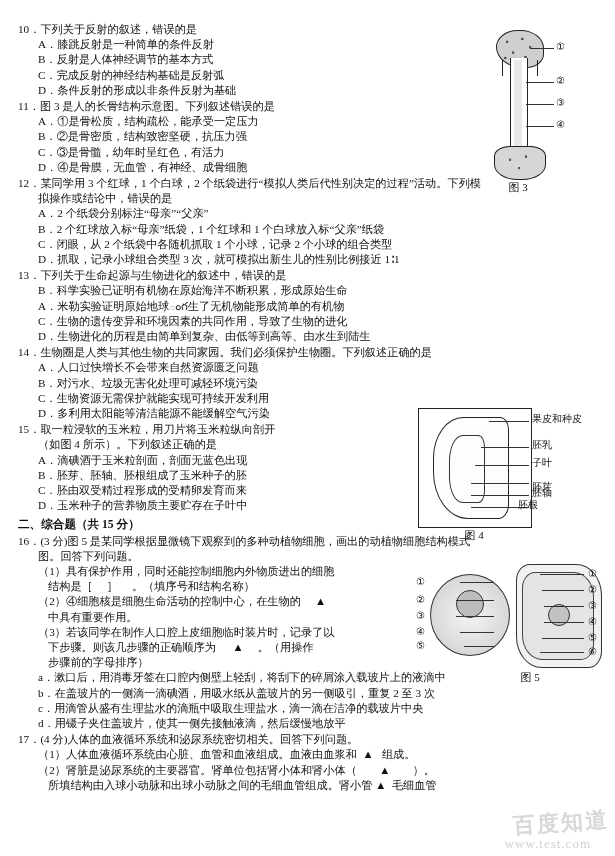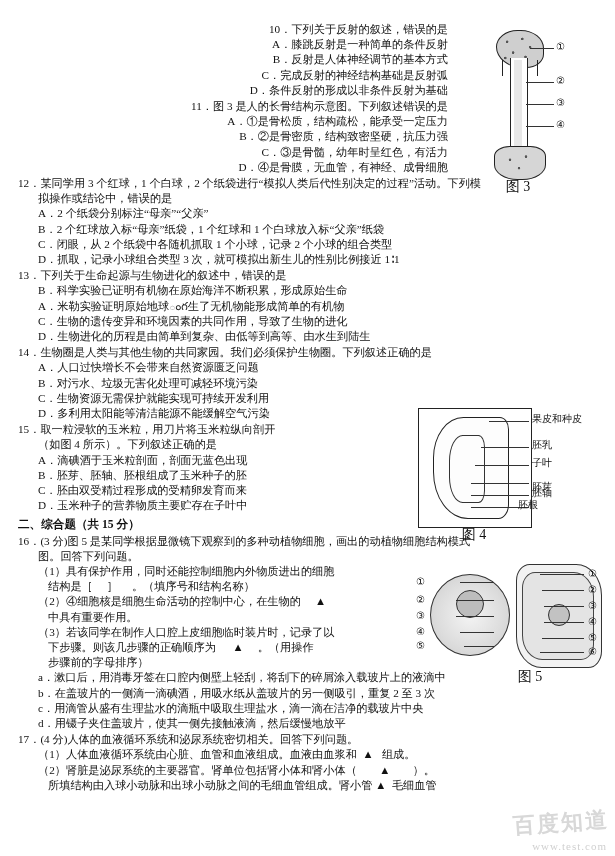--- a/index.html
+++ b/index.html
@@ -30,33 +30,33 @@
   }
   .indent1{padding-left:20px;}
   .indent2{padding-left:30px;}
   .sechead{
     font-size:11.6px;
     font-weight:bold;
     line-height:16px;
     margin-top:3px;
     margin-bottom:1px;
   }
-  .narrow{width:430px;text-align:right;}
+  .narrow{width:430px;}
   .narrow2{width:420px;}
   .narrow3{width:415px;}
 
   
   .fig{
     position:absolute;
     font-size:10px;
     line-height:12px;
   }
   .figcap{
     text-align:center;
-    font-size:14px;
+    font-size:11px;
     margin-top:1px;
   }
   .lbl{
     position:absolute;
     font-size:10px;
     white-space:nowrap;
   }
 
   
   #fig3{ left:470px; top:30px; width:140px; }
@@ -149,22 +149,22 @@
   .watermark{
     position:absolute;
     right:6px;bottom:18px;
     font-size:22px;
     color:#d8d8d8;
     font-weight:bold;
     letter-spacing:2px;
     transform:rotate(-4deg);
   }
   .watermark2{
-    position:absolute;right:8px;bottom:4px;
-    font-size:11px;color:#d0d0d0;letter-spacing:1px;text-align:right;
+    position:absolute;right:24px;bottom:4px;
+    font-size:13px;color:#d0d0d0;letter-spacing:1px;text-align:right;
   }
 </style>
 </head>
 <body>
 
 <div class="page">
 
   <div class="q narrow">
     <span class="qline">10．下列关于反射的叙述，错误的是</span>
     <span class="qline indent1">A．膝跳反射是一种简单的条件反射</span>

